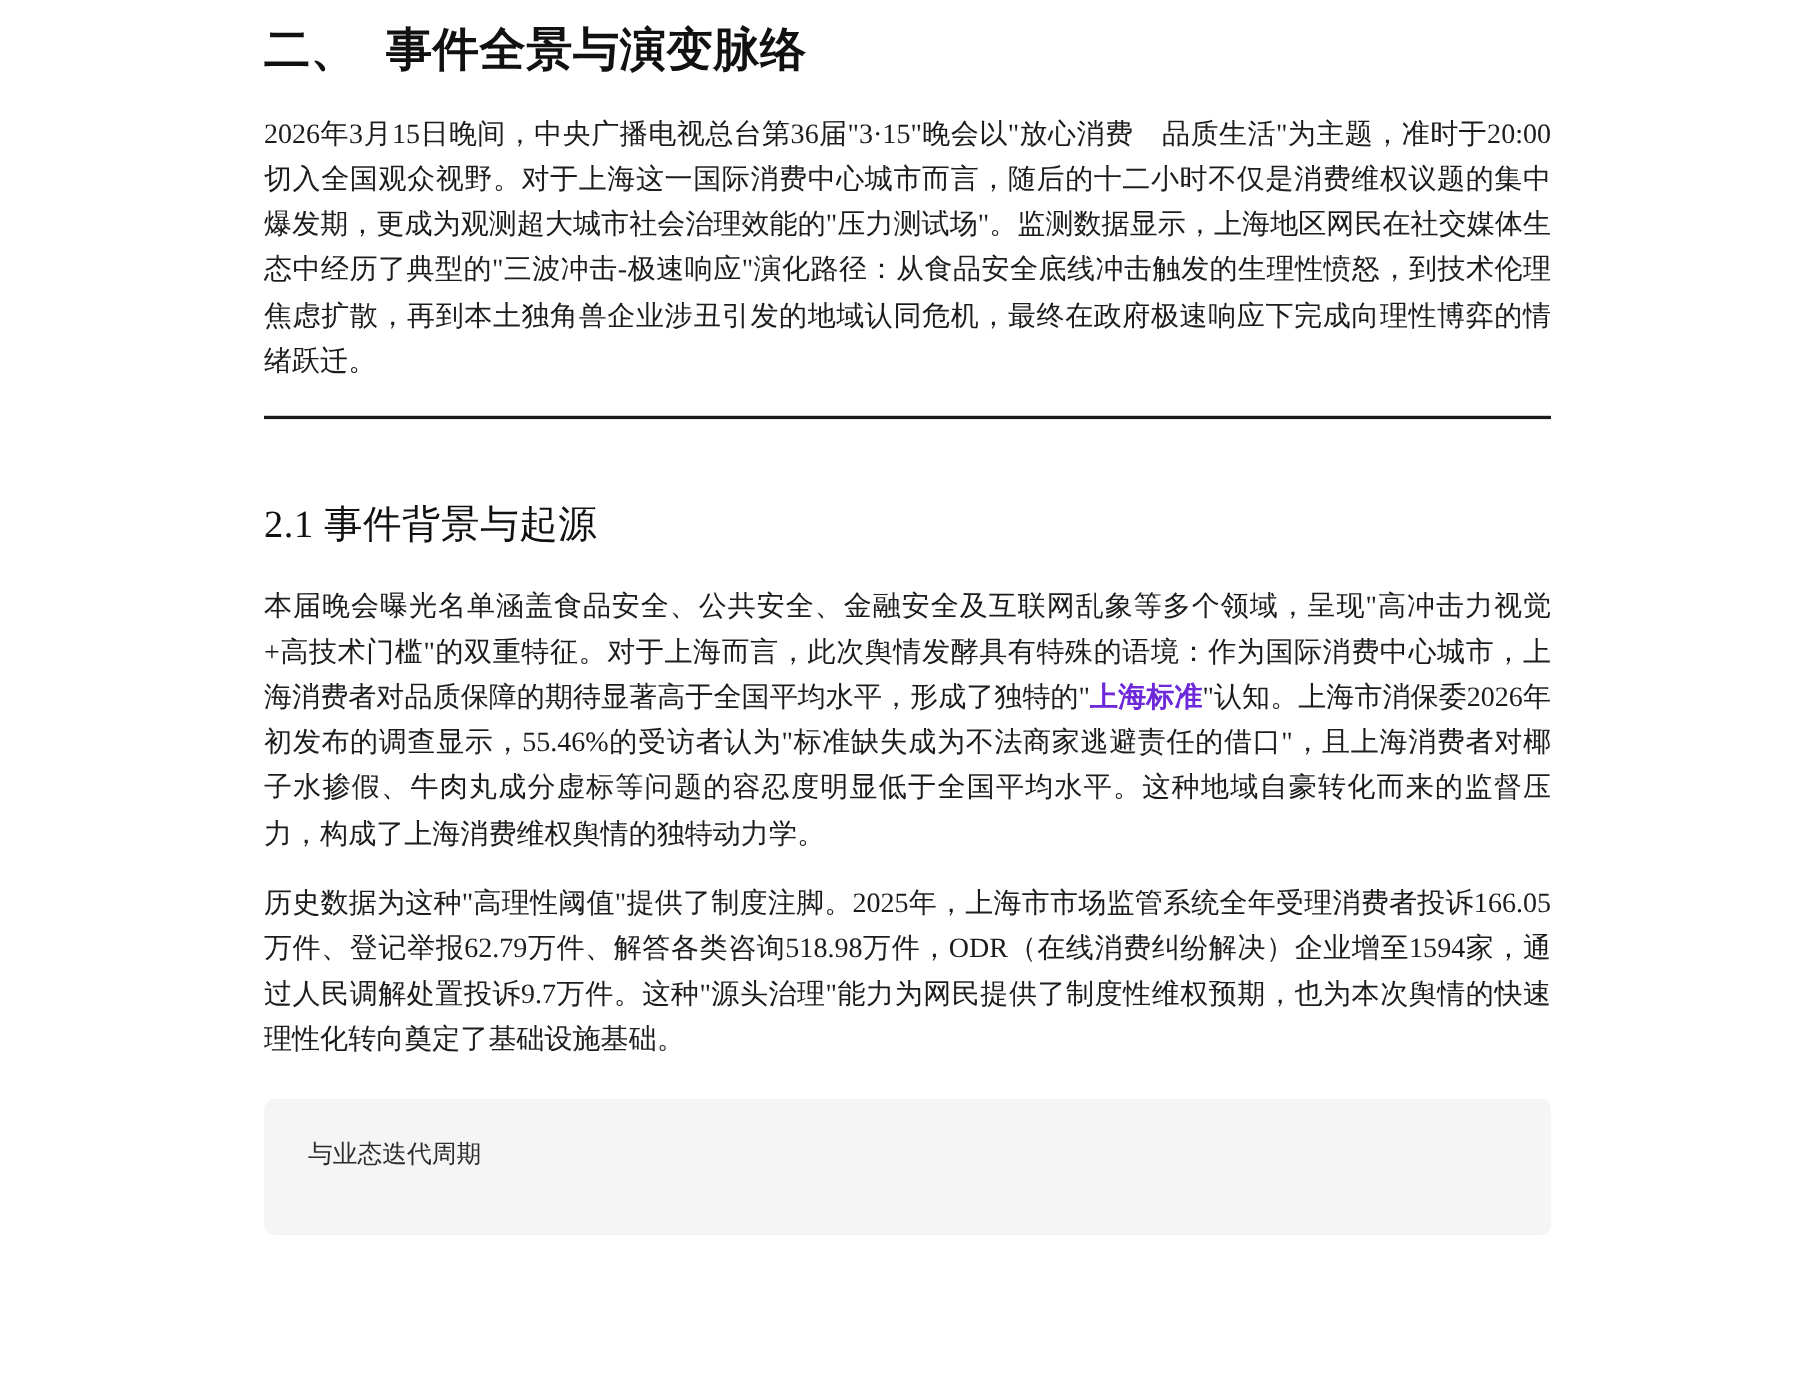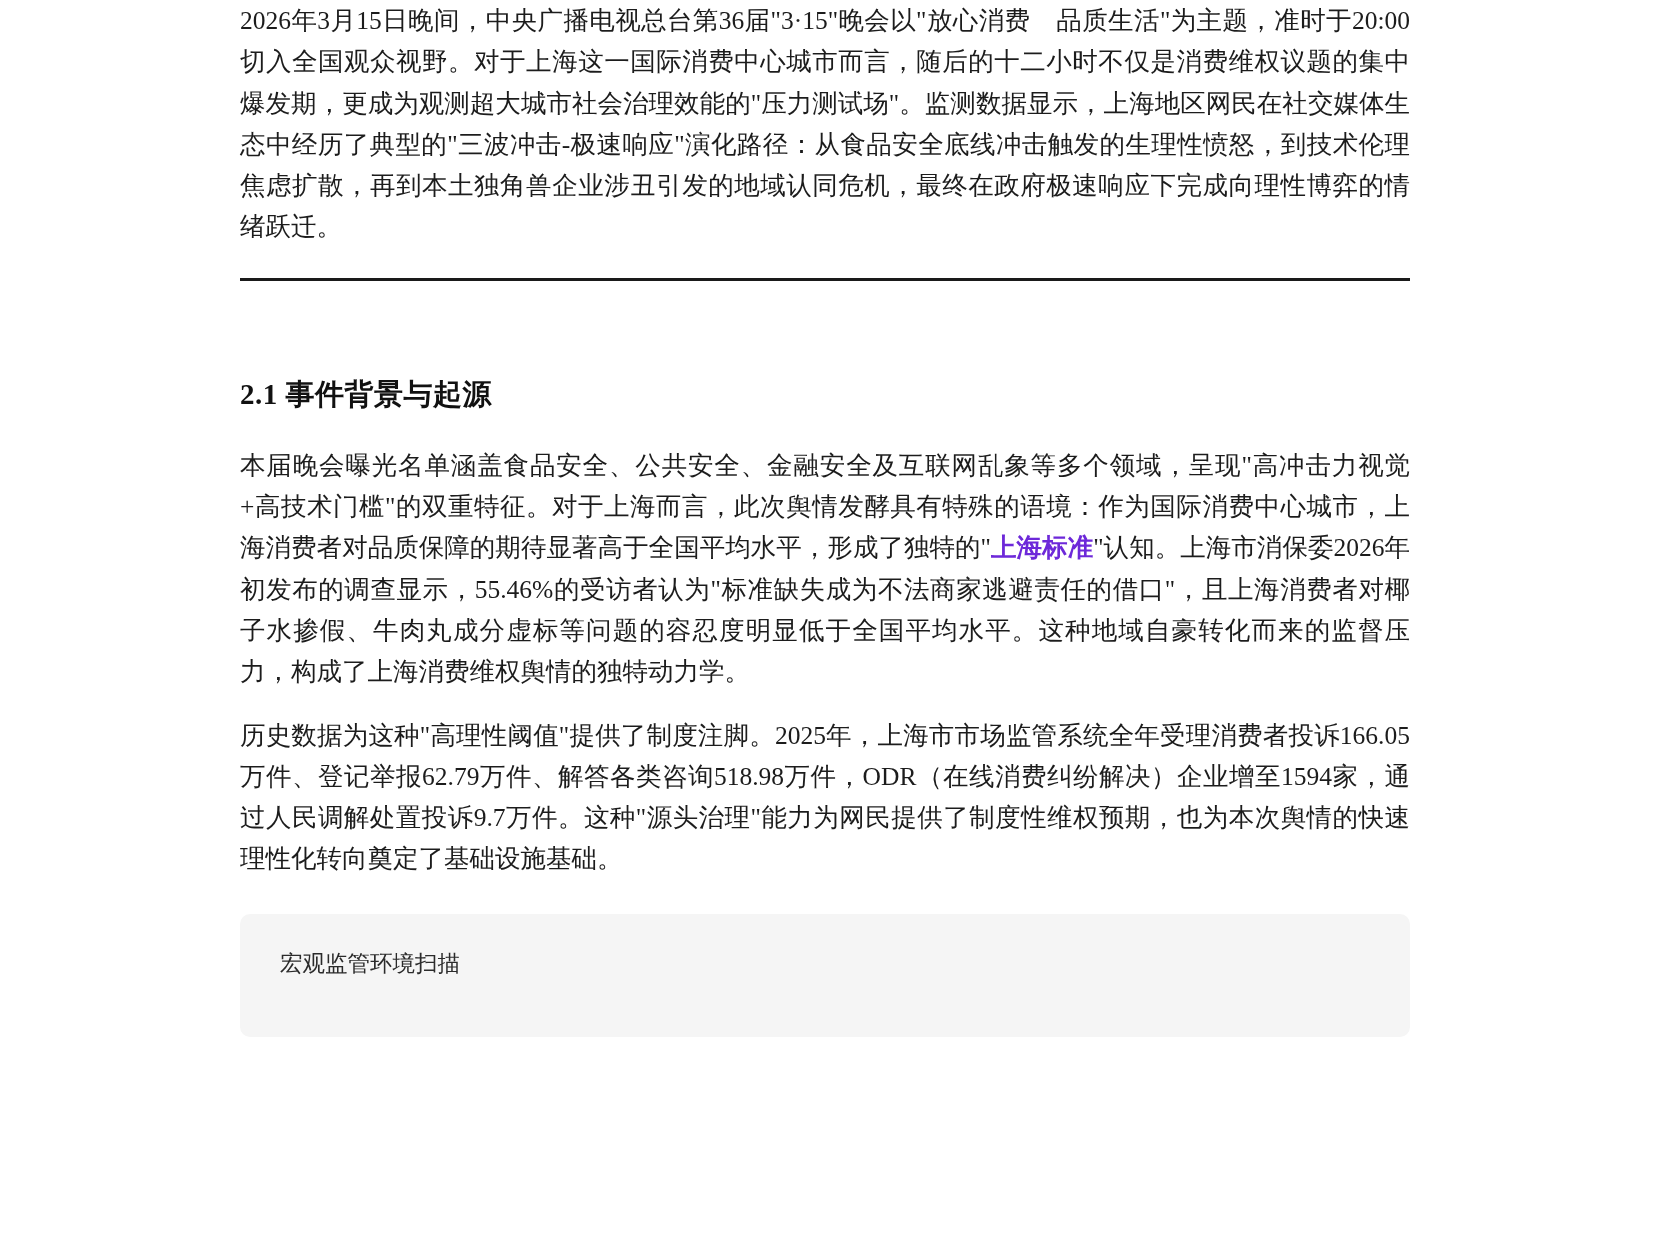--- a/index.html
+++ b/index.html
@@ -42,23 +42,23 @@
     margin: 0 0 22px 0;
     color: #1c1c1c;
   }
   .rule {
     border: 0;
     border-top: 3px solid #1a1a1a;
     margin: 30px 0 0 0;
     width: 100%;
   }
   h2.sub-title {
-    font-size: 29px;
-    font-weight: bold;
-    margin: 94px 0 30px 0;
+    font-size: 35px;
+    font-weight: normal;
+    margin: 72px 0 30px 0;
     color: #111111;
     letter-spacing: 0.5px;
   }
   .link {
     color: #6d28d9;
     font-weight: bold;
   }
   .callout {
     margin-top: 34px;
     background: #f5f5f5;
@@ -80,29 +80,32 @@
     margin: 0;
     text-align: justify;
   }
 </style>
 </head>
 <body>
 
 <div class="page">
   <div class="doc-body">
 
+    <h1 class="section-title">
+      <span class="num">二、</span><span>事件全景与演变脉络</span>
+    </h1>
 
     <p class="para">2026年3月15日晚间，中央广播电视总台第36届"3·15"晚会以"放心消费　品质生活"为主题，准时于20:00切入全国观众视野。对于上海这一国际消费中心城市而言，随后的十二小时不仅是消费维权议题的集中爆发期，更成为观测超大城市社会治理效能的"压力测试场"。监测数据显示，上海地区网民在社交媒体生态中经历了典型的"三波冲击-极速响应"演化路径：从食品安全底线冲击触发的生理性愤怒，到技术伦理焦虑扩散，再到本土独角兽企业涉丑引发的地域认同危机，最终在政府极速响应下完成向理性博弈的情绪跃迁。</p>
 
     <hr class="rule">
 
     <h2 class="sub-title">2.1 事件背景与起源</h2>
 
     <p class="para"><span>本届晚会曝光名单涵盖食品安全、公共安全、金融安全及互联网乱象等多个领域，呈现"高冲击力视觉+高技术门槛"的双重特征。对于上海而言，此次舆情发酵具有特殊的语境：作为国际消费中心城市，上海消费者对品质保障的期待显著高于全国平均水平，形成了独特的"</span><span class="link">上海标准</span><span>"认知。上海市消保委2026年初发布的调查显示，55.46%的受访者认为"标准缺失成为不法商家逃避责任的借口"，且上海消费者对椰子水掺假、牛肉丸成分虚标等问题的容忍度明显低于全国平均水平。这种地域自豪转化而来的监督压力，构成了上海消费维权舆情的独特动力学。</span></p>
 
     <p class="para">历史数据为这种"高理性阈值"提供了制度注脚。2025年，上海市市场监管系统全年受理消费者投诉166.05万件、登记举报62.79万件、解答各类咨询518.98万件，ODR（在线消费纠纷解决）企业增至1594家，通过人民调解处置投诉9.7万件。这种"源头治理"能力为网民提供了制度性维权预期，也为本次舆情的快速理性化转向奠定了基础设施基础。</p>
 
     <div class="callout">
-      <div class="callout-title">宏观监管环境扫描</div>
+      <div class="callout-title">与业态迭代周期</div>
     </div>
 
   </div>
 </div>
 
 </body></html>

